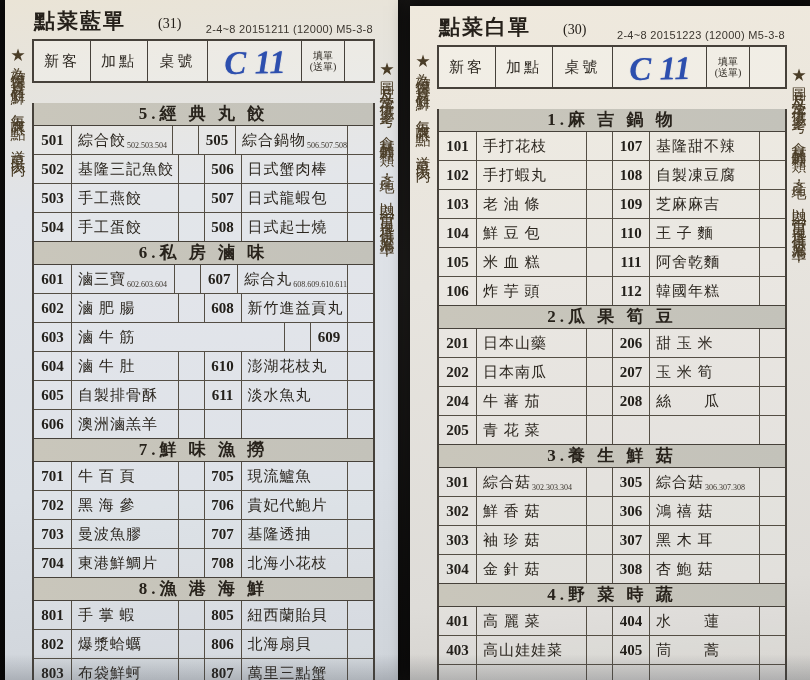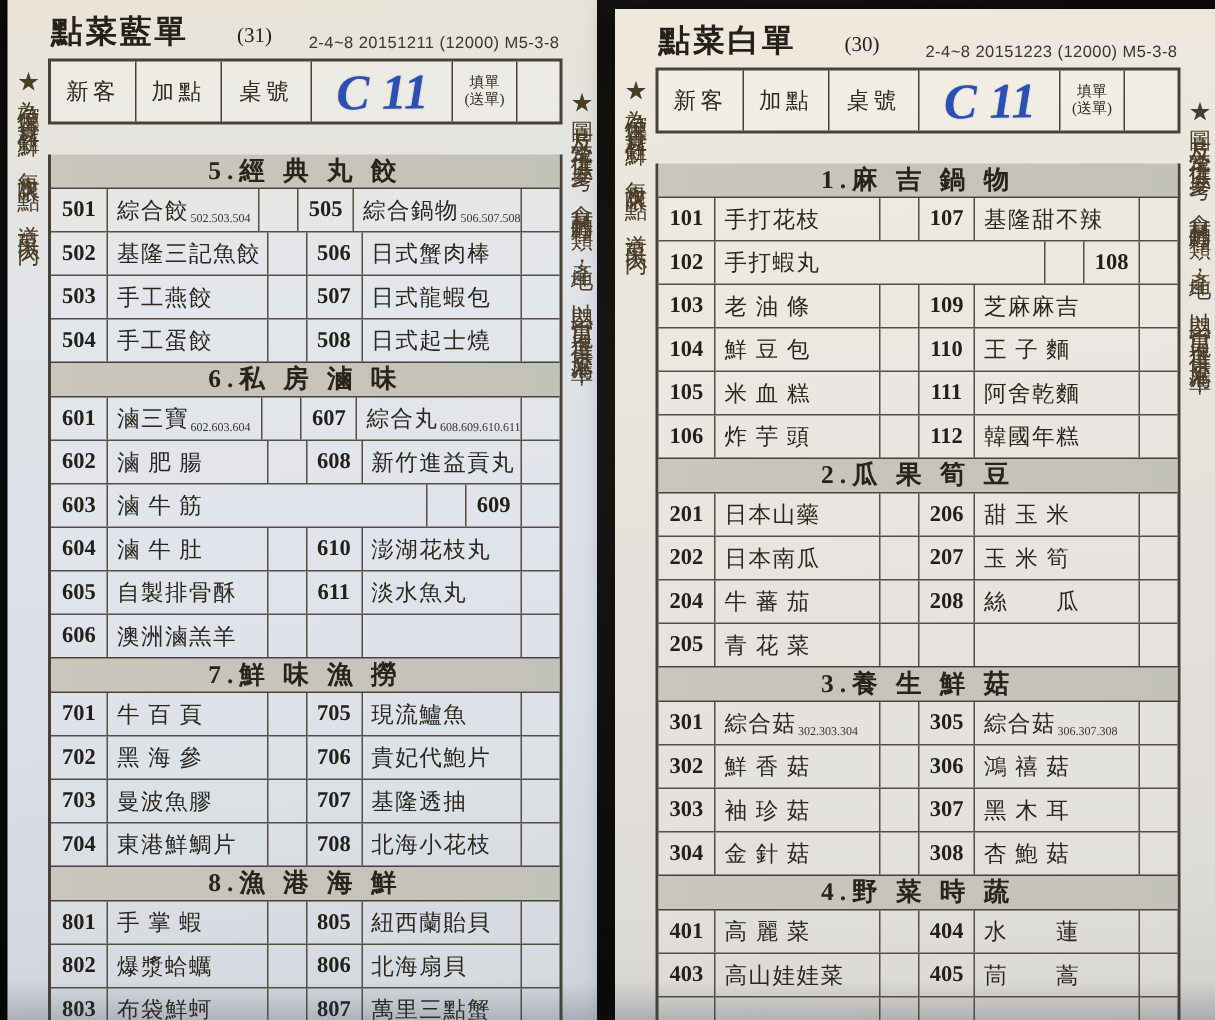--- a/index.html
+++ b/index.html
@@ -292,20 +292,21 @@
           <div class="cell qty"></div>
           <div class="cell no">107</div>
           <div class="cell name">基隆甜不辣</div>
           <div class="cell qty"></div>
         </div>
         <div class="row">
           <div class="cell no">102</div>
           <div class="cell name">手打蝦丸</div>
           <div class="cell qty"></div>
           <div class="cell no">108</div>
+          <div class="cell name">自製凍豆腐</div>
           <div class="cell qty"></div>
         </div>
         <div class="row">
           <div class="cell no">103</div>
           <div class="cell name">老 油 條</div>
           <div class="cell qty"></div>
           <div class="cell no">109</div>
           <div class="cell name">芝麻麻吉</div>
           <div class="cell qty"></div>
         </div>

